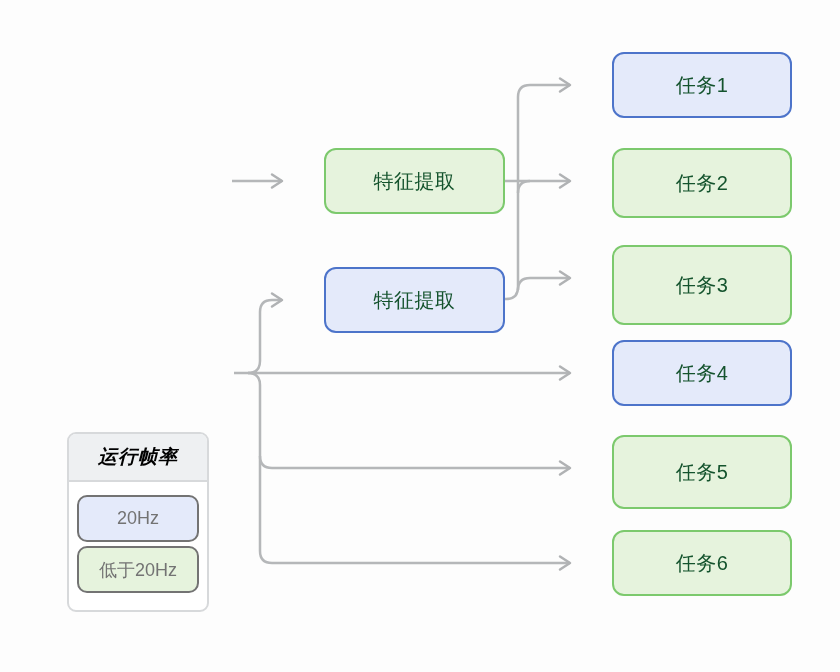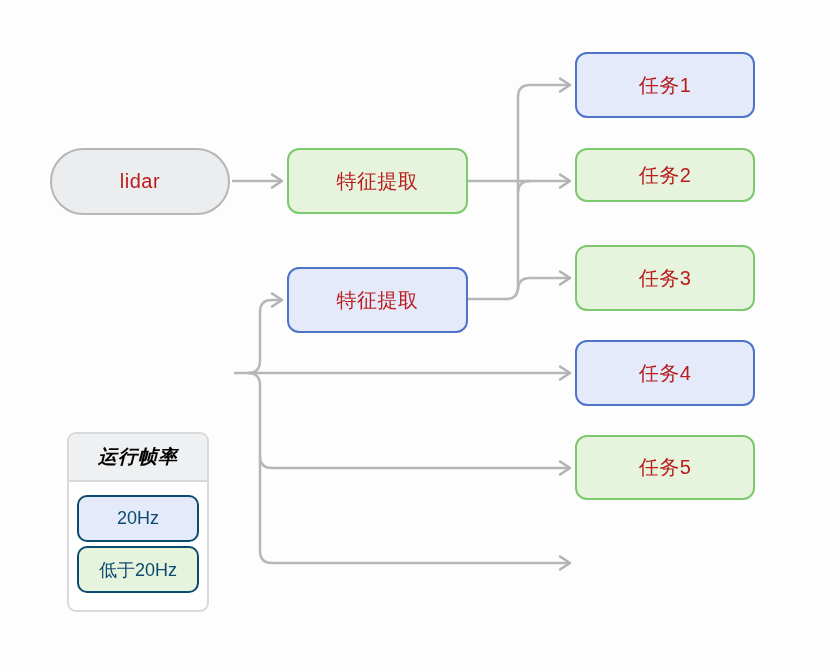--- a/index.html
+++ b/index.html
@@ -3,55 +3,55 @@
 <meta charset="utf-8">
 <style>
   html,body{margin:0;padding:0;background:#ffffff;}
   .canvas{
     position:relative;width:840px;height:672px;background:#fdfdfd;
     font-family:"Liberation Sans",sans-serif;overflow:hidden;
   }
   svg.edges{position:absolute;left:0;top:0;width:840px;height:672px;}
   .node{
     position:absolute;display:flex;align-items:center;justify-content:center;
-    box-sizing:border-box;font-size:20px;color:#b91c1c;letter-spacing:.5px;
+    box-sizing:border-box;font-size:20px;color:#14532d;letter-spacing:.5px;margin-left:37px;
   }
   .stadium{
     background:#ecedef;border:2.5px solid #b4b6b8;border-radius:34px;
   }
   .rect{border-radius:12px;border:2.5px solid;}
   .rate-20hz{background:#e4eafa;border-color:#4d74ca;}
   .rate-low{background:#e6f3dd;border-color:#7cc96d;}
 
   
   .n-lidar{left:50px;top:148px;width:180px;height:67px;}
   .n-camera{left:50px;top:340px;width:182px;height:66px;}
   .n-feat-lidar{left:287px;top:148px;width:181px;height:66px;}
   .n-feat-camera{left:287px;top:267px;width:181px;height:66px;}
   .n-task1{left:575px;top:52px;width:180px;height:66px;}
-  .n-task2{left:575px;top:148px;width:180px;height:54px;}
-  .n-task3{left:575px;top:245px;width:180px;height:66px;text-align:center;}
+  .n-task2{left:575px;top:148px;width:180px;height:70px;}
+  .n-task3{left:575px;top:245px;width:180px;height:80px;text-align:center;}
   .n-task4{left:575px;top:340px;width:180px;height:66px;}
-  .n-task5{left:575px;top:435px;width:180px;height:65px;}
+  .n-task5{left:575px;top:435px;width:180px;height:74px;}
   .n-task6{left:575px;top:530px;width:180px;height:66px;}
 
   
   .legend{
     position:absolute;left:67px;top:432px;width:142px;height:180px;
     background:#ffffff;border:2px solid #d7d9db;border-radius:9px;box-sizing:border-box;
   }
   .legend-header{
     height:46px;background:#eef0f2;border-bottom:2px solid #d7d9db;
     border-radius:7px 7px 0 0;display:flex;align-items:center;justify-content:center;
     font-size:19px;font-weight:700;font-style:italic;color:#000000;letter-spacing:1px;
   }
   .legend-body{padding-top:13px;}
   .legend-item{
     width:122px;height:47px;margin:0 auto;border-radius:10px;border:2.5px solid;
-    display:flex;align-items:center;justify-content:center;font-size:18px;color:#0c4a6e;
+    display:flex;align-items:center;justify-content:center;font-size:18px;color:#737373;
     box-sizing:border-box;
   }
   .legend-item + .legend-item{margin-top:4px;}
 </style>
 </head>
 <body>
 
 <div class="canvas">
 
   <svg class="edges" viewBox="0 0 840 672" xmlns="http://www.w3.org/2000/svg">
@@ -75,30 +75,30 @@
       <path d="M260,456 Q260,468 272,468 H570" marker-end="url(#arrow)"></path>
 
       <path d="M468,299 H506 Q518,299 518,287 V97 Q518,85 530,85 H570" marker-end="url(#arrow)"></path>
 
       <path d="M518,290 Q518,278 530,278 H570" marker-end="url(#arrow)"></path>
 
       <path d="M518,193 Q518,181 530,181"></path>
     </g>
   </svg>
 
-  <div class="node stadium n-lidar">lidar</div>
 
   <div class="node rect rate-low n-feat-lidar">特征提取</div>
   <div class="node rect rate-20hz n-feat-camera">特征提取</div>
 
   <div class="node rect rate-20hz n-task1">任务1</div>
   <div class="node rect rate-low n-task2">任务2</div>
   <div class="node rect rate-low n-task3">任务3</div>
   <div class="node rect rate-20hz n-task4">任务4</div>
   <div class="node rect rate-low n-task5">任务5</div>
+  <div class="node rect rate-low n-task6">任务6</div>
 
   <div class="legend">
     <div class="legend-header">运行帧率</div>
     <div class="legend-body">
       <div class="legend-item rate-20hz">20Hz</div>
       <div class="legend-item rate-low">低于20Hz</div>
     </div>
   </div>
 
 </div>

